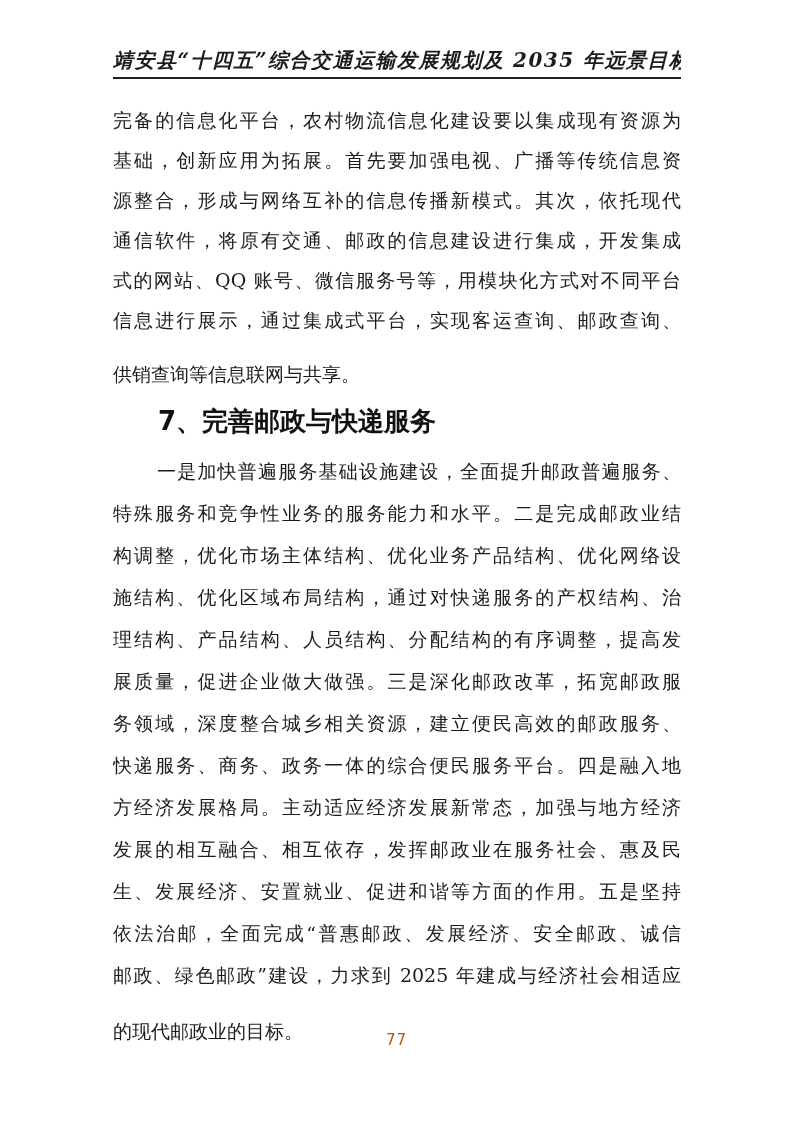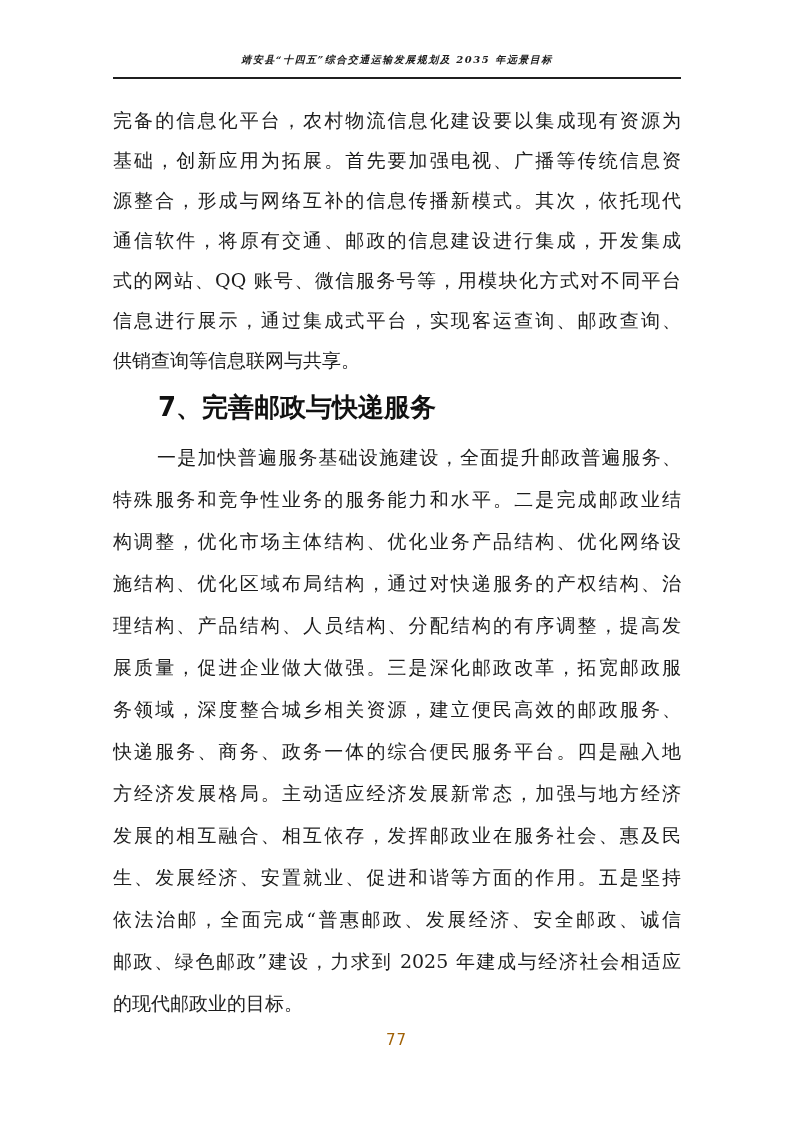--- a/index.html
+++ b/index.html
@@ -17,21 +17,21 @@
 
   
   .page-header {
     position: absolute;
     top: 50px;
     left: 113px;
     width: 568px;
   }
   .header-title {
     text-align: center;
-    font-size: 10px;
+    font-size: 20px;
     font-weight: 700;
     font-style: italic;
     letter-spacing: 1.5px;
     height: 20px;
     line-height: 20px;
     white-space: nowrap;
     overflow: hidden;
   }
   .header-rule {
     margin-top: 7px;
@@ -54,20 +54,21 @@
     text-align-last: justify;
     overflow: hidden;
     white-space: nowrap;
   }
   .para2 .line {
     height: 42px;
     line-height: 42px;
   }
   .line.last {
     text-align-last: left;
+    margin-top: 14px;
   }
   .line.indent {
     text-indent: 44px;
   }
   .section-heading {
     margin-top: 12px;
     height: 44px;
     line-height: 30px;
     padding-left: 45px;
     font-size: 26px;

